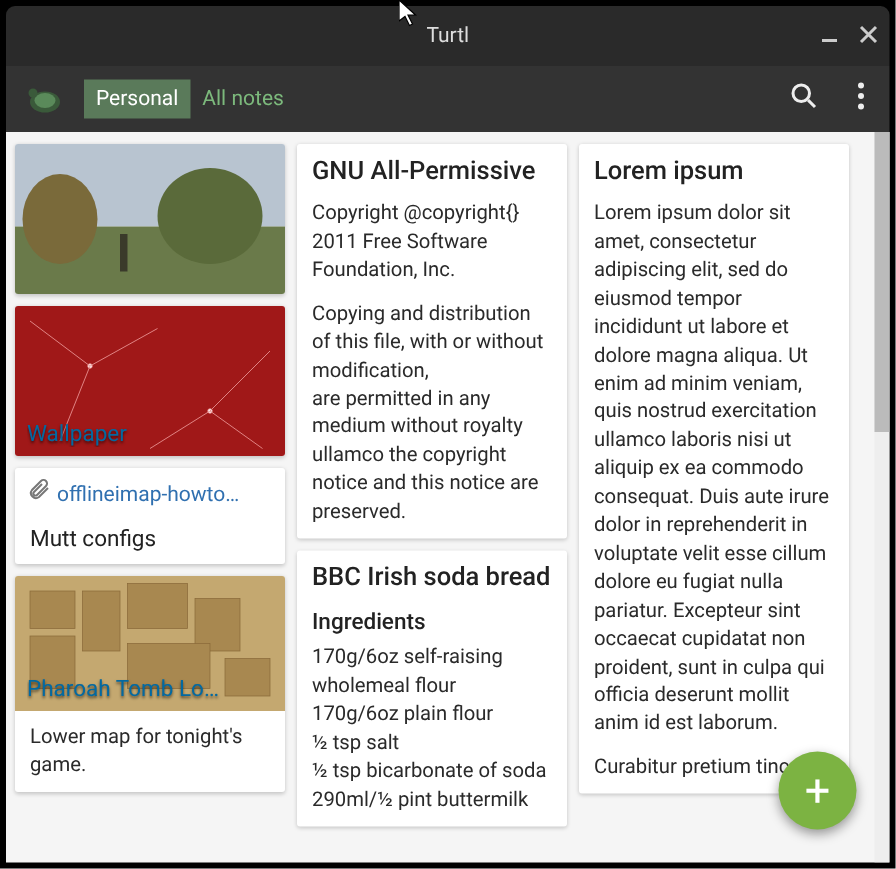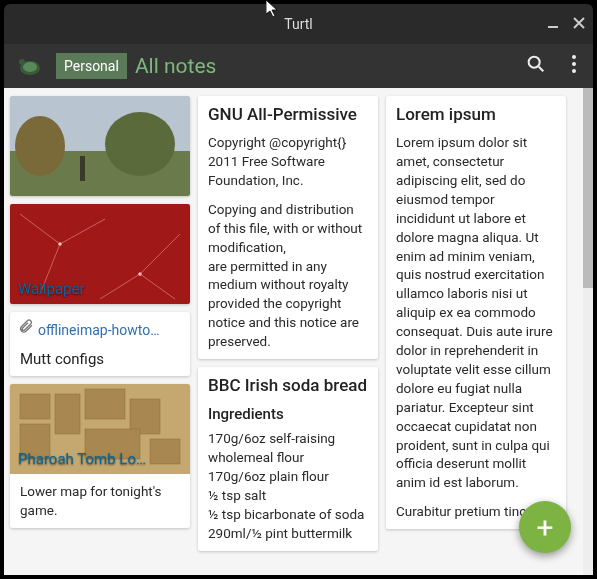--- a/index.html
+++ b/index.html
@@ -5,21 +5,21 @@
 * { margin: 0; padding: 0; box-sizing: border-box; font-family: -apple-system, BlinkMacSystemFont, "Segoe UI", Roboto, sans-serif; }
 body { background: #000; width: 597px; height: 579px; overflow: hidden; position: relative; }
 .cursor { position: absolute; top: 0px; left: 266px; z-index: 9999; pointer-events: none; }
 .titlebar { background: #2a2a2a; height: 40px; display: flex; align-items: center; justify-content: center; position: relative; border-radius: 6px 6px 0 0; margin: 4px 4px 0 4px; }
 .title { color: #ddd; font-size: 14px; font-weight: 400; }
 .win-controls { position: absolute; right: 8px; display: flex; gap: 14px; align-items: center; }
 .win-btn { color: #ccc; cursor: pointer; font-size: 14px; line-height: 1; }
 .toolbar { background: #333; height: 44px; display: flex; align-items: center; padding: 0 10px; margin: 0 4px; }
 .logo { width: 32px; height: 24px; margin-right: 10px; }
 .tag-chip { background: #5a7a5a; color: #fff; padding: 5px 8px; border-radius: 0; font-size: 14px; margin-right: 8px; cursor: pointer; }
-.all-notes { color: #7cb97c; font-size: 21px; cursor: pointer; }
+.all-notes { color: #7cb97c; font-size: 14px; cursor: pointer; }
 .toolbar-spacer { flex: 1; }
 .toolbar-icon { color: #eee; margin-left: 18px; cursor: pointer; }
 .content { background: #f5f5f5; margin: 0 4px 4px 4px; height: calc(579px - 40px - 44px - 8px); overflow-y: auto; position: relative; padding: 8px 6px; display: flex; gap: 8px; align-items: flex-start; }
 .column { width: 180px; display: flex; flex-direction: column; gap: 8px; flex-shrink: 0; }
 .card { background: #fff; border-radius: 2px; box-shadow: 0 1px 3px rgba(0,0,0,0.2); overflow: hidden; cursor: pointer; }
 .card-img { width: 100%; height: 100px; display: block; }
 .card-img-overlay { position: relative; }
 .card-img-title { position: absolute; bottom: 6px; left: 8px; color: #0369a1; font-size: 15px; text-shadow: 0 1px 2px rgba(0,0,0,0.6); white-space: nowrap; overflow: hidden; text-overflow: ellipsis; right: 8px; }
 .card-body { padding: 8px 10px; font-size: 13.5px; color: #2a2a2a; line-height: 1.4; }
 .card-title { font-size: 17px; font-weight: 500; margin-bottom: 8px; color: #222; line-height: 1.25; }
@@ -141,21 +141,21 @@
       <div class="card-body">Lower map for tonight's game.</div>
     </div>
   </div>
 
   <div class="column">
     <div class="card">
       <div class="card-body">
         <div class="card-title">GNU All-Permissive</div>
         <div class="para">Copyright @copyright{} 2011 Free Software Foundation, Inc.</div>
         <div>Copying and distribution of this file, with or without modification,</div>
-        <div>are permitted in any medium without royalty provided the copyright notice and this notice are preserved.</div>
+        <div>are permitted in any medium without royalty ullamco the copyright notice and this notice are preserved.</div>
       </div>
     </div>
     <div class="card">
       <div class="card-body">
         <div class="card-title">BBC Irish soda bread</div>
         <div class="card-subtitle">Ingredients</div>
         <div>170g/6oz self-raising wholemeal flour</div>
         <div>170g/6oz plain flour</div>
         <div>½ tsp salt</div>
         <div>½ tsp bicarbonate of soda</div>

